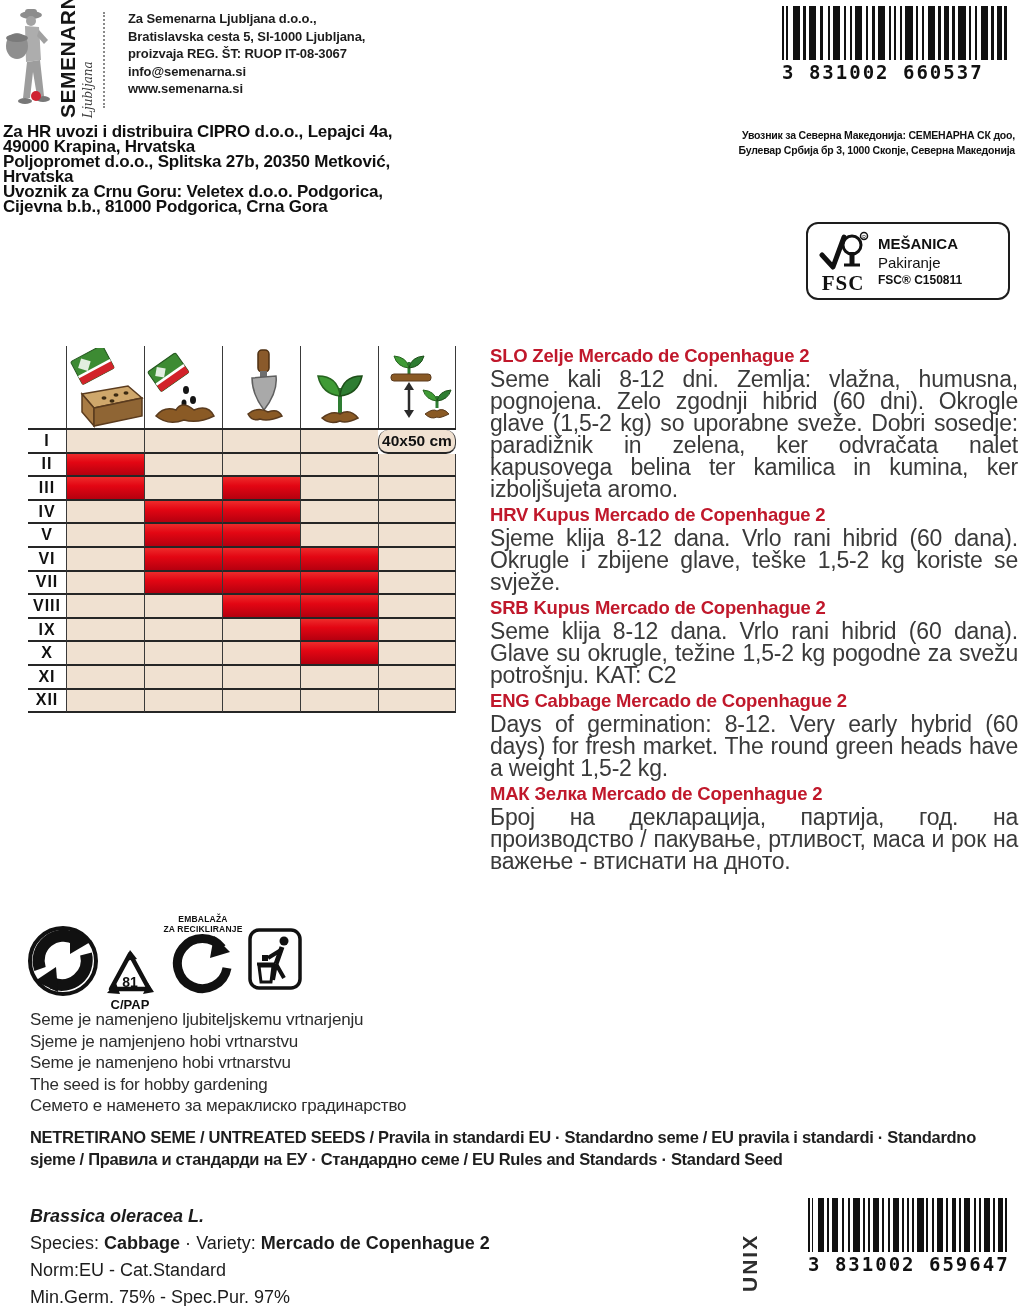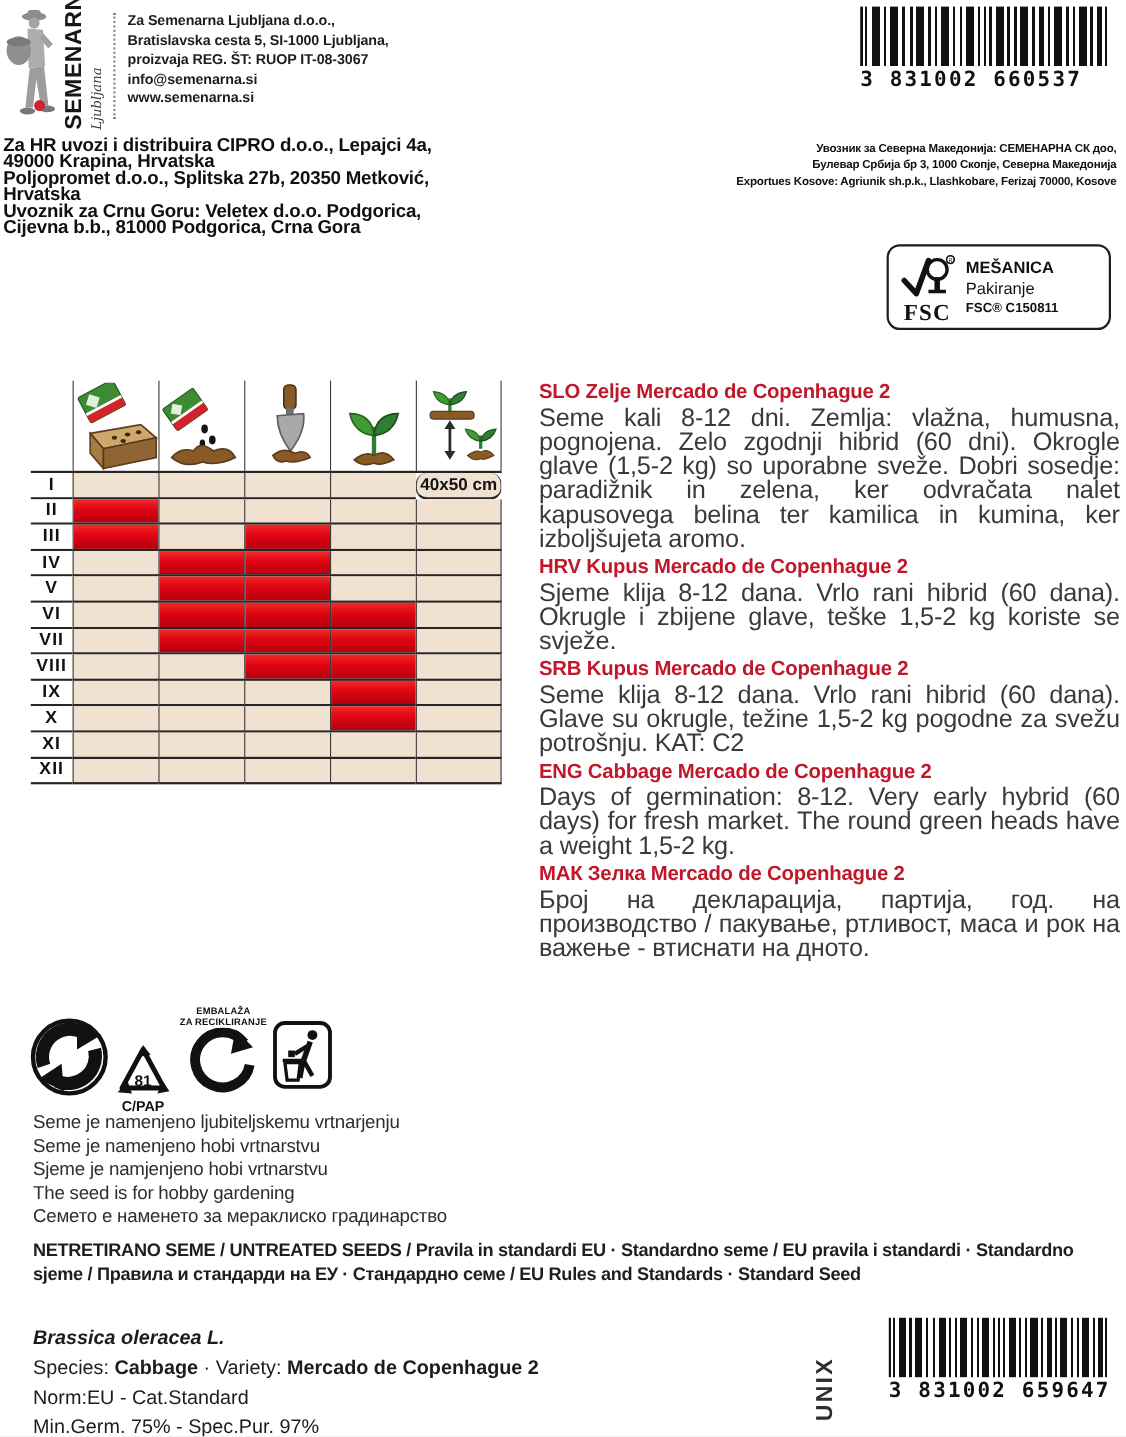--- a/index.html
+++ b/index.html
@@ -9,21 +9,21 @@
 
   
   .sower{position:absolute;left:4px;top:6px;}
   .red-dot{position:absolute;left:31px;top:91px;width:10px;height:10px;border-radius:50%;background:#cf2130;}
   .brand-vert{position:absolute;left:56px;top:4px;height:114px;width:48px;display:flex;}
   .brand-vert .b1{writing-mode:vertical-rl;transform:rotate(180deg);font-weight:800;font-size:21px;
                   letter-spacing:.5px;color:#161616;}
   .brand-vert .b2{writing-mode:vertical-rl;transform:rotate(180deg);font-family:"DejaVu Serif",serif;
                   font-style:italic;font-size:12px;color:#3a3a3a;margin-left:1px;}
   .dotted-sep{position:absolute;left:103px;top:12px;height:96px;border-left:2px dotted #8a8a8a;}
-  .address{position:absolute;left:116px;top:10px;font-size:13px;line-height:17.5px;color:#1d1d1d;
+  .address{position:absolute;left:128px;top:10px;font-size:13px;line-height:17.5px;color:#1d1d1d;
            font-weight:600;letter-spacing:-.1px;}
 
   
   .barcode{position:absolute;width:226px;}
   .barcode .bars{height:54px;background-image:linear-gradient(90deg,
     #111 0,#111 1.0%,transparent 1.0%,transparent 1.8%,#111 1.8%,#111 2.6%,transparent 2.6%,transparent 4.8%,
     #111 4.8%,#111 8.0%,transparent 8.0%,transparent 9.4%,#111 9.4%,#111 10.4%,transparent 10.4%,transparent 12.0%,
     #111 12.0%,#111 15.2%,transparent 15.2%,transparent 17.0%,#111 17.0%,#111 18.0%,transparent 18.0%,transparent 20.2%,
     #111 20.2%,#111 21.2%,transparent 21.2%,transparent 22.6%,#111 22.6%,#111 25.8%,transparent 25.8%,transparent 27.4%,
     #111 27.4%,#111 28.4%,transparent 28.4%,transparent 30.0%,#111 30.0%,#111 31.0%,transparent 31.0%,transparent 32.4%,
@@ -135,21 +135,20 @@
   </div>
 
   <div class="dist" id="dist-left" data-name="distributor-info-left">
     <div data-name="distributor-line">Za HR uvozi i distribuira CIPRO d.o.o., Lepajci 4a, 49000 Krapina, Hrvatska</div>
     <div data-name="distributor-line">Poljopromet d.o.o., Splitska 27b, 20350 Metković, Hrvatska</div>
     <div data-name="distributor-line">Uvoznik za Crnu Goru: Veletex d.o.o. Podgorica, Cijevna b.b., 81000 Podgorica, Crna Gora</div>
   </div>
   <div class="dist" id="dist-right" data-name="distributor-info-right">
     <div data-name="distributor-line">Увозник за Северна Македонија: СЕМЕНАРНА СК доо,</div>
     <div data-name="distributor-line">Булевар Србија бр 3, 1000 Скопје, Северна Македонија</div>
-    <div data-name="distributor-line">Exportues Kosove: Agriunik sh.p.k., Llashkobare, Ferizaj 70000, Kosove</div>
   </div>
 
   <div class="fsc-box" data-name="fsc-certification-label">
     <div class="fsc-left" data-name="fsc-logo">
       <svg data-name="fsc-tree-check-icon" width="54" height="40" viewBox="0 0 54 40">
         <path d="M6,24 L17,36 L28,6" stroke="#111" stroke-width="5" fill="none" stroke-linecap="round" stroke-linejoin="round"></path>
         <circle cx="36" cy="14" r="9" fill="none" stroke="#111" stroke-width="3"></circle>
         <rect x="33.5" y="21" width="5" height="12" fill="#111"></rect>
         <path d="M28,34 L44,34" stroke="#111" stroke-width="3"></path>
         <circle cx="48" cy="5" r="3.5" fill="none" stroke="#111" stroke-width="1.5"></circle>
@@ -353,22 +352,22 @@
     <path d="M34,19 L28,36" stroke="#111" stroke-width="5"></path>
     <path d="M33,22 L20,30" stroke="#111" stroke-width="4"></path>
     <rect x="14" y="27" width="6" height="6" fill="#111"></rect>
     <path d="M28,36 L36,50 M28,36 L25,52" stroke="#111" stroke-width="4"></path>
     <path d="M11,38 L25,38 L23,54 L13,54 Z" fill="none" stroke="#111" stroke-width="3"></path>
     <path d="M9,36 L27,36" stroke="#111" stroke-width="3"></path>
   </svg>
 
   <div id="hobby" data-name="hobby-gardening-notes">
     <div data-name="hobby-line">Seme je namenjeno ljubiteljskemu vrtnarjenju</div>
+    <div data-name="hobby-line">Sjeme je namjenjeno hobi vrtnarstvu</div>
     <div data-name="hobby-line">Seme je namenjeno hobi vrtnarstvu</div>
-    <div data-name="hobby-line">Sjeme je namjenjeno hobi vrtnarstvu</div>
     <div data-name="hobby-line">The seed is for hobby gardening</div>
     <div data-name="hobby-line">Семето е наменето за мераклиско градинарство</div>
   </div>
 
   <div id="untreated" data-name="untreated-seeds-statement">NETRETIRANO SEME / UNTREATED SEEDS / Pravila in standardi EU · Standardno seme / EU pravila i standardi · Standardno sjeme / Правила и стандарди на ЕУ · Стандардно семе / EU Rules and Standards · Standard Seed</div>
 
   <div id="species-block" data-name="species-info">
     <div class="latin" data-name="latin-name">Brassica oleracea L.</div>
     <div data-name="species-variety-line">
       <span data-name="species-label">Species:</span>

